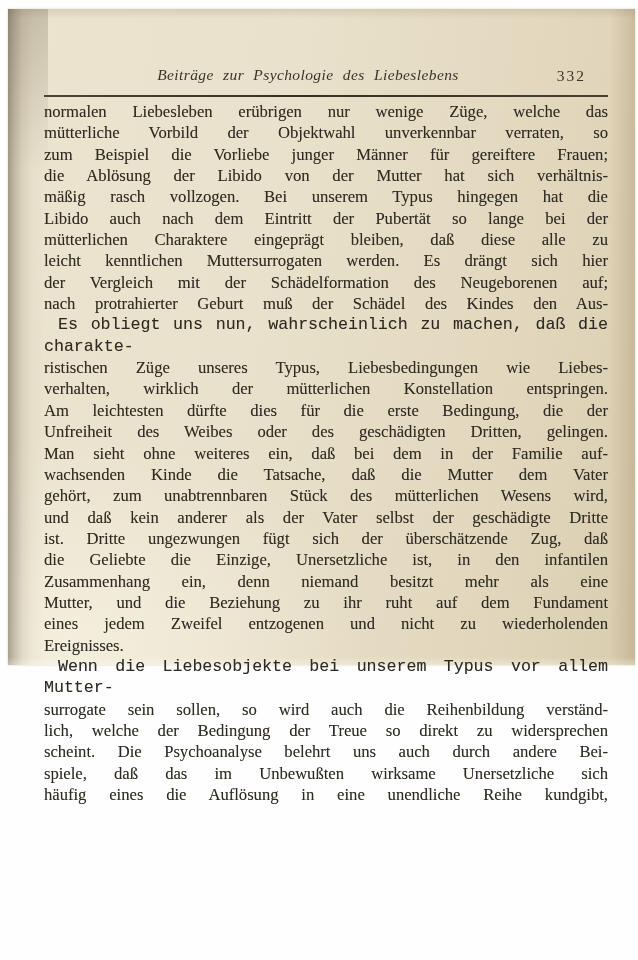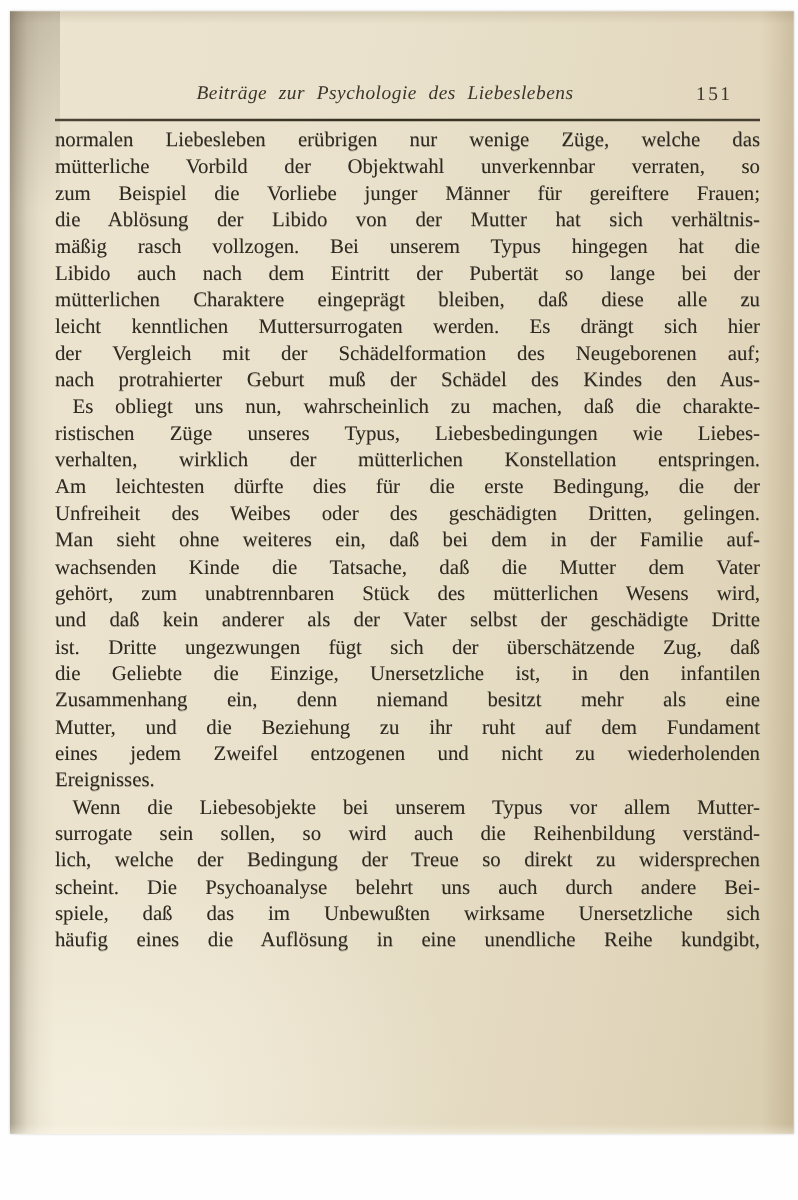--- a/index.html
+++ b/index.html
@@ -6,21 +6,21 @@
   body {
     width: 638px; height: 960px;
     background: #fefefe;
     position: relative;
     overflow: hidden;
     font-family: "Liberation Serif", serif;
   }
   .scan-page {
     position: absolute;
     left: 8px; top: 9px;
-    width: 627px; height: 898px;
+    width: 627px; height: 656px;
     background:
       radial-gradient(ellipse 430px 300px at 10% 97%, rgba(250,246,233,0.60), rgba(250,246,233,0) 70%),
       linear-gradient(100deg, #ece4cf 0%, #e9e1cb 40%, #e2d7bd 78%, #d9cdaf 100%);
     box-shadow: 0 0 2px rgba(0,0,0,0.18);
   }
   
   .edge-left {
     position: absolute; left: 0; top: 0; width: 36px; height: 100%;
     background: linear-gradient(to right,
       rgba(64,52,36,0.42) 0px,
@@ -89,36 +89,36 @@
     line-height: 21.35px;
     text-shadow: 0.2px 0.2px 0 rgba(44,38,30,0.30);
   }
   .paragraph { margin: 0; }
   .line {
     text-align: justify;
     text-align-last: justify;
     white-space: normal;
     word-spacing: 1.5px;
   }
-  .line.indent { text-indent: 14px; }
+  .line.indent { text-indent: 14px; font-family: Liberation Mono, monospace; }
   .line.flush { text-align-last: left; }
 </style>
 </head>
 <body>
 
 <div class="scan-page">
   <div class="edge-left"></div>
   <div class="edge-left-top"></div>
   <div class="edge-right"></div>
   <div class="edge-top"></div>
   <div class="edge-bottom"></div>
 
   <div class="page-header">
     <div class="running-title">Beiträge zur Psychologie des Liebeslebens</div>
-    <div class="page-number">151</div>
+    <div class="page-number">332</div>
   </div>
 
   <div class="header-rule"></div>
 
   <div class="page-body">
       <div class="paragraph">
         <div class="line">normalen Liebesleben erübrigen nur wenige Züge, welche das</div>
         <div class="line">mütterliche Vorbild der Objektwahl unverkennbar verraten, so</div>
         <div class="line">zum Beispiel die Vorliebe junger Männer für gereiftere Frauen;</div>
         <div class="line">die Ablösung der Libido von der Mutter hat sich verhältnis-</div>

